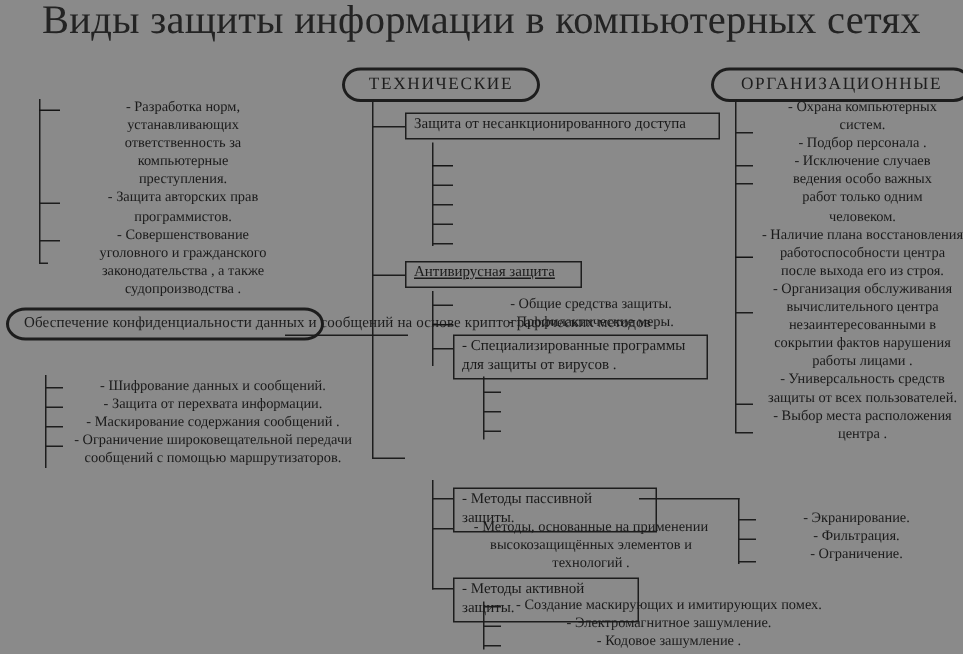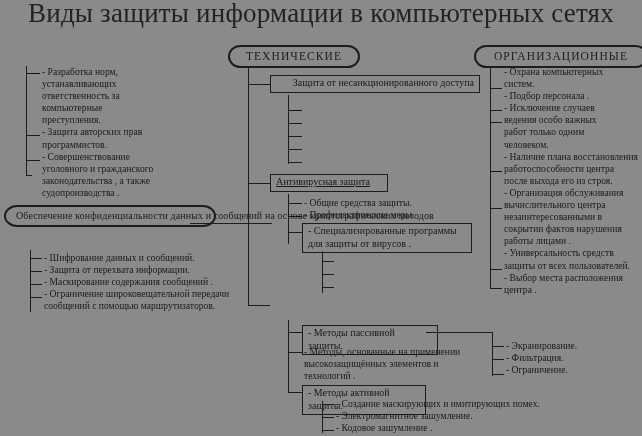--- a/index.html
+++ b/index.html
@@ -57,20 +57,21 @@
     color:#1a1a1a;
   }
 
   
   .list{
     position:absolute;
     font-size:9.6px;
     line-height:12.1px;
     white-space:pre-line;
     color:#1a1a1a;
+    text-align:center;
   }
   .list.tight{line-height:12.0px;}
 
   
   .ln{position:absolute;background:#1d1d1d;}
   .lnv{width:1.4px;}
   .lnh{height:1.4px;}
   .thick{background:#141414;}
 </style>
 </head>
@@ -117,21 +118,21 @@
 
   <div class="ln lnh" style="left:190px;top:223px;width:82px;"></div>
 
   <div class="pill" style="left:228px;top:45px;width:108px;">ТЕХНИЧЕСКИЕ</div>
 
   <div class="ln lnv" style="left:248px;top:66px;height:240px;"></div>
   <div class="ln lnh" style="left:248px;top:84px;width:22px;"></div>
   <div class="ln lnh" style="left:248px;top:183px;width:22px;"></div>
   <div class="ln lnh" style="left:248px;top:305px;width:22px;"></div>
 
-  <div class="rect" style="left:270px;top:75px;width:198px;text-align:right;">Защита от несанкционированного доступа</div>
+  <div class="rect" style="left:270px;top:75px;width:198px;">Защита от несанкционированного доступа</div>
 
   <div class="ln lnv" style="left:288px;top:95px;height:69px;"></div>
   <div class="ln lnh thick" style="left:288px;top:110px;width:14px;"></div>
   <div class="ln lnh" style="left:288px;top:123px;width:14px;"></div>
   <div class="ln lnh" style="left:288px;top:136px;width:14px;"></div>
   <div class="ln lnh" style="left:288px;top:149px;width:14px;"></div>
   <div class="ln lnh" style="left:288px;top:162px;width:14px;"></div>
 
 
   <div class="rect" style="left:270px;top:174px;width:106px;text-decoration:underline;">Антивирусная защита</div>

